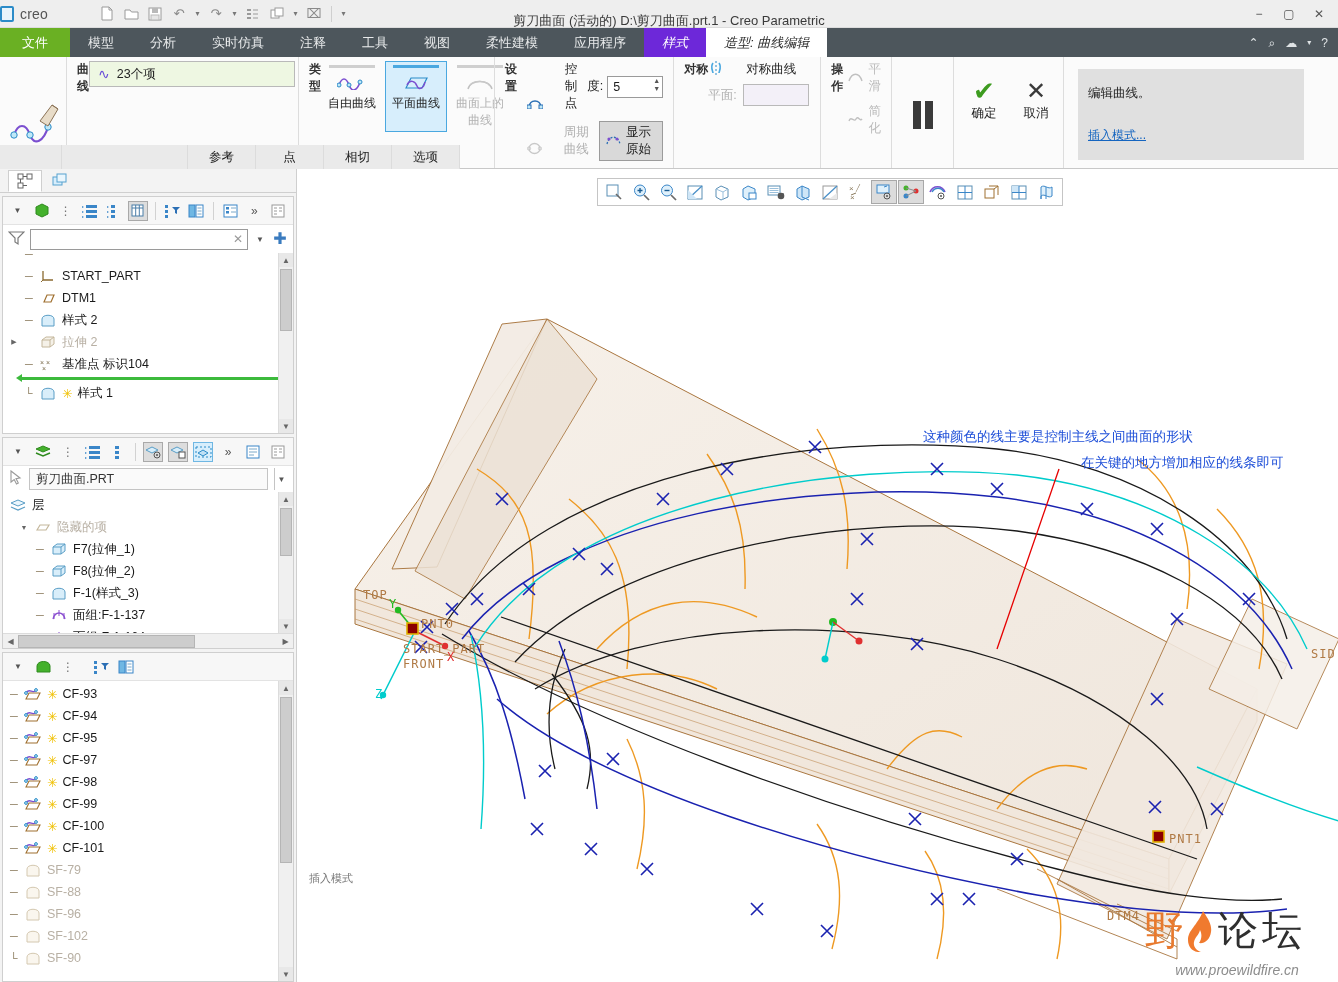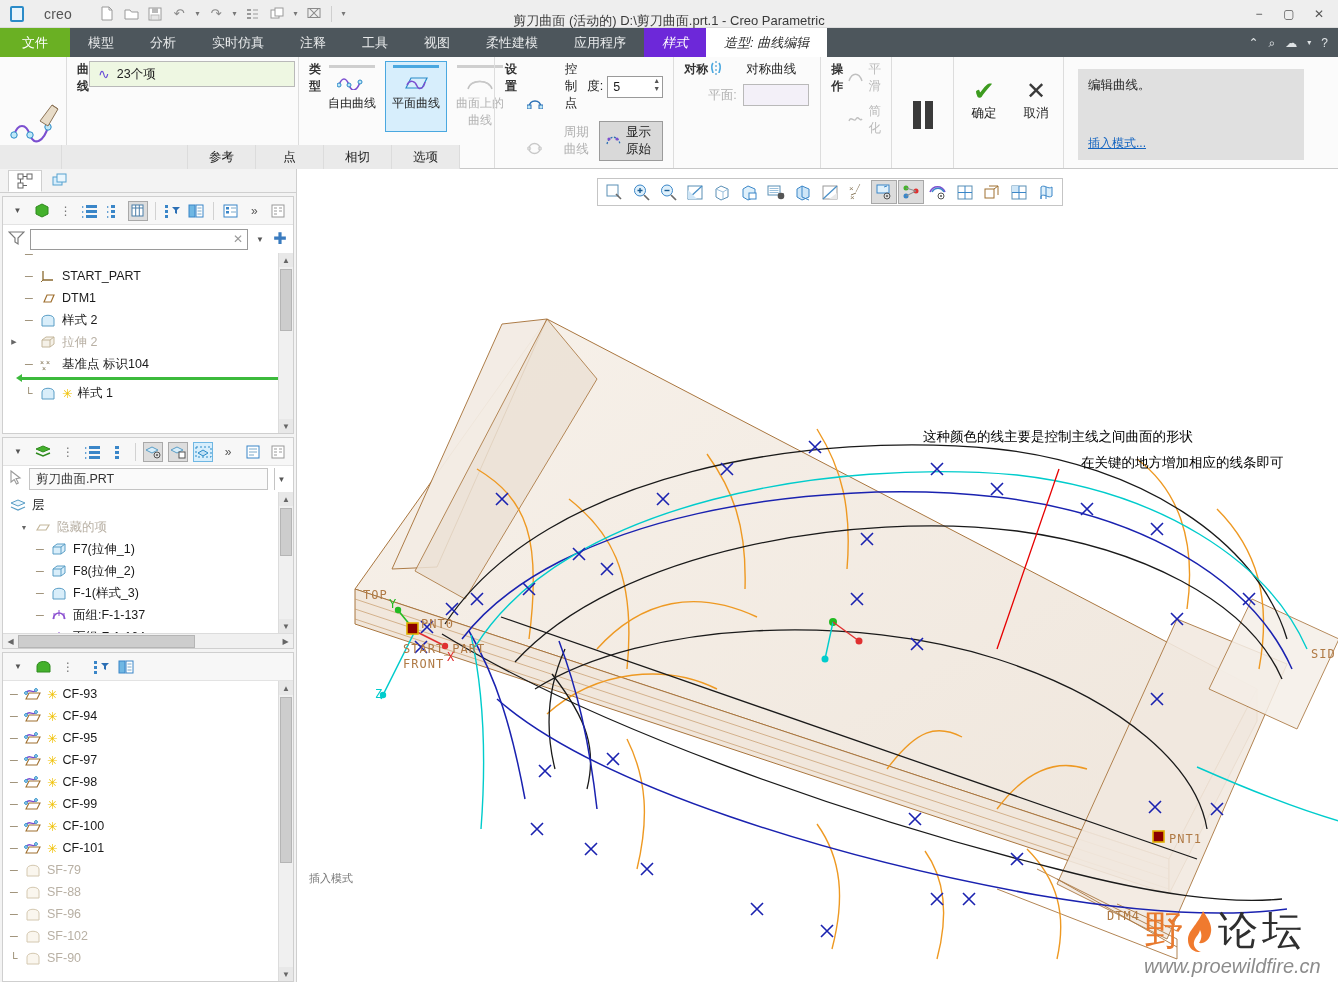--- a/index.html
+++ b/index.html
@@ -11,21 +11,21 @@
     overflow: hidden;
   }
   #app { position: relative; width: 1338px; height: 982px; background: #f0f0f0; }
 
   
   .titlebar {
     position: absolute; left: 0; top: 0; width: 1338px; height: 28px;
     background: #eeeeee; border-bottom: 1px solid #dcdcdc;
     display: flex; align-items: center;
   }
-  .creo-logo { display: flex; align-items: center; gap: 20px; padding-left: 10px; width: 92px; }
+  .creo-logo { display: flex; align-items: center; gap: 6px; width: 92px; }
   .creo-mark { width: 14px; height: 16px; background: #e8f4fb; border: 2px solid #2b8bc8; border-radius: 2px; }
   .creo-text { font-size: 14px; color: #555; letter-spacing: .2px; }
   .qat { display: flex; align-items: center; gap: 2px; padding-left: 4px; }
   .qat .qbtn {
     width: 22px; height: 22px; display: flex; align-items: center; justify-content: center;
     color: #8a8a8a; font-size: 13px;
   }
   .qat .qbtn.small-arrow { width: 11px; font-size: 8px; color: #777; }
   .qat .sep { width: 1px; height: 16px; background: #cfcfcf; margin: 0 4px; }
   .title-text {
@@ -102,21 +102,21 @@
   .pausebars { display: flex; gap: 4px; }
   .pausebars i { display: block; width: 8px; height: 28px; background: #3a3a3a; }
 
   .okcancel { display: flex; align-items: flex-start; gap: 12px; padding-top: 16px; }
   .occ { width: 40px; text-align: center; font-size: 12.5px; color: #1c1c1c; }
   .occ .mark { height: 28px; display: flex; align-items: center; justify-content: center; font-size: 26px; line-height: 1; }
   .occ .mark.ok { color: #3d9b1f; }
   .occ .mark.cx { color: #3a3a3a; font-size: 24px; }
 
   .helpbox {
-    width: 226px; background: #e0e0e0; margin: 8px 24px 8px 4px; padding: 8px 10px;
+    width: 226px; background: #e0e0e0; margin: 8px 24px 8px 4px; padding: 16px 10px;
     display: flex; flex-direction: column; justify-content: space-between; font-size: 12.5px; color: #222;
   }
   .helpbox a { color: #1565c0; text-decoration: underline; font-size: 12px; }
 
   
   .subtabs {
     position: absolute; left: 0; top: 145px; height: 24px; display: flex; align-items: stretch;
   }
   .subtabs .pad { width: 62px; background: #eaeaea; border-right: 1px solid #dcdcdc; }
   .subtab {
@@ -171,31 +171,31 @@
   .layercombo .cboxarrow { color: #555; font-size: 8px; width: 14px; text-align: center; border-left: 1px solid #c4c4c4; height: 22px; display: flex; align-items: center; justify-content: center; }
 
   
   .viewport { position: absolute; left: 296px; top: 169px; width: 1042px; height: 813px; background: #ffffff; border-left: 1px solid #cfcfcf; overflow: hidden; }
   .gtoolbar {
     position: absolute; left: 300px; top: 9px; height: 28px; background: #ffffff;
     border: 1px solid #c5c5c5; display: flex; align-items: center; padding: 0 3px; gap: 1px;
   }
   .gicon { width: 26px; height: 24px; display: flex; align-items: center; justify-content: center; }
   .gicon.boxed { background: #dcdcdc; border: 1px solid #a8a8a8; }
-  .annot { position: absolute; color: #000000; font-size: 13.5px; white-space: nowrap; }
+  .annot { position: absolute; color: #1d4ed8; font-size: 13.5px; white-space: nowrap; }
   .vplabel { position: absolute; color: #b07a45; font-size: 12px; font-family: "DejaVu Sans Mono", monospace; letter-spacing: 1px; }
   .vplabel.cyan { color: #00cccc; }
   .vplabel.red { color: #e03030; }
   .vplabel.green { color: #22bb22; }
   .statusmode { position: absolute; left: 12px; bottom: 96px; color: #777; font-size: 11px; }
   .logo { position: absolute; right: 8px; bottom: 4px; width: 186px; }
   .logo .lrow { display: flex; align-items: center; gap: 4px; }
   .logo .ch { font-size: 40px; color: #e87a2e; font-family: "DejaVu Sans", sans-serif; line-height: 1; }
   .logo .ch2 { font-size: 40px; color: #2f2f2f; font-family: "DejaVu Sans", sans-serif; line-height: 1; }
-  .logo .url { font-size: 20px; color: #8c8c8c; font-style: italic; margin-top: 5px; }
+  .logo .url { font-size: 14px; color: #8c8c8c; font-style: italic; text-align: center; margin-top: 12px; }
   .flame { width: 26px; height: 40px; }
 </style>
 </head>
 <body>
 
 <div id="app">
 
   <div class="titlebar">
     <div class="creo-logo">
       <div class="creo-mark"></div>

